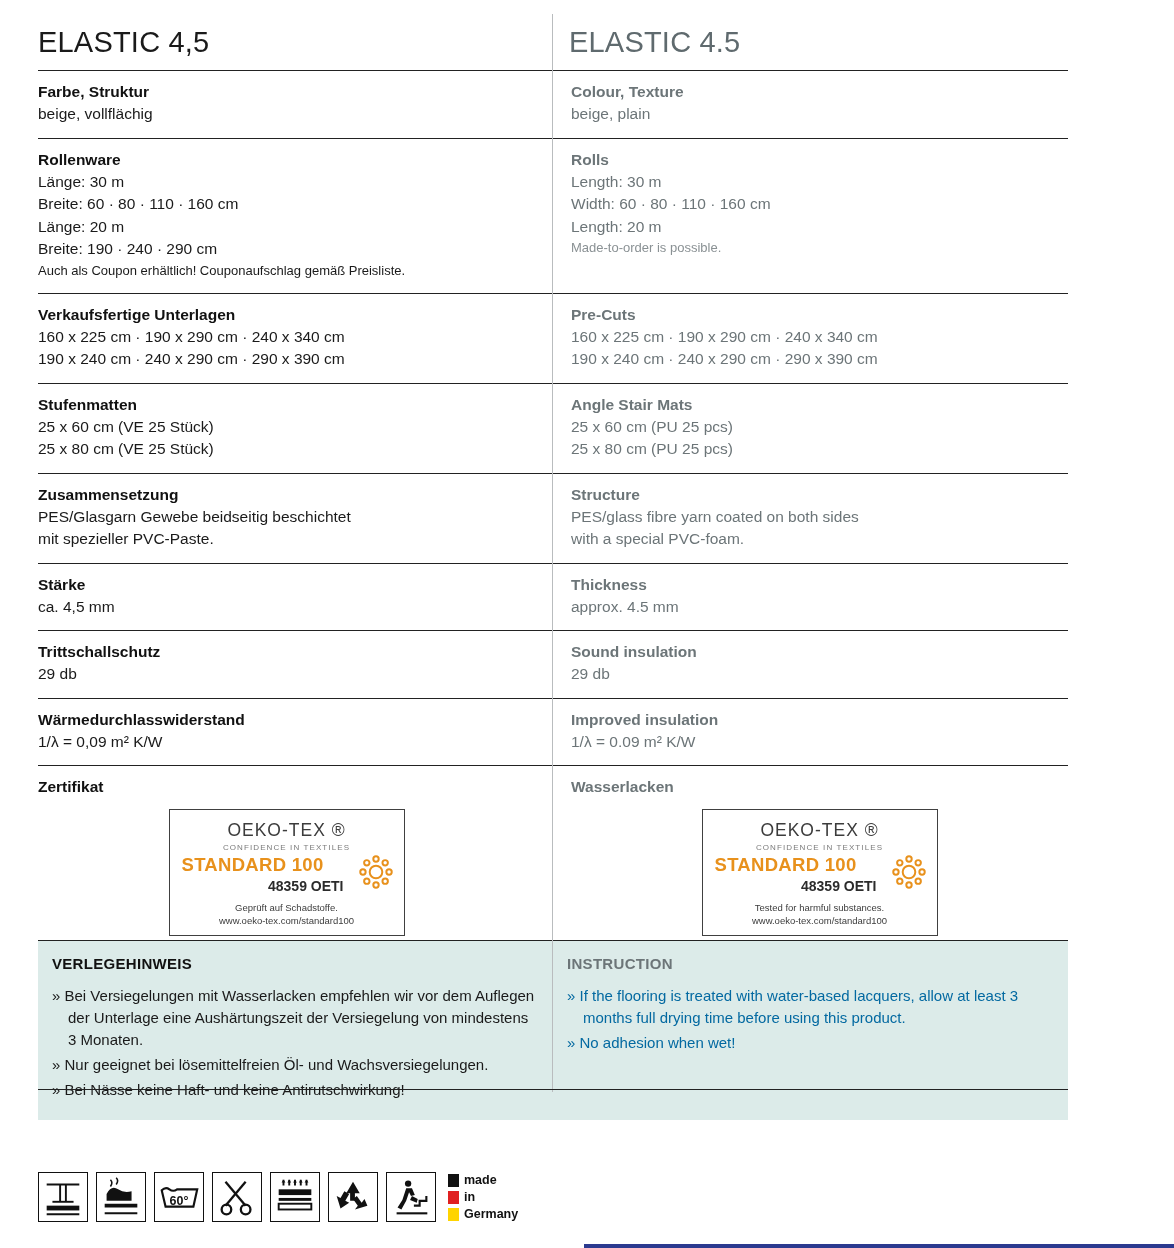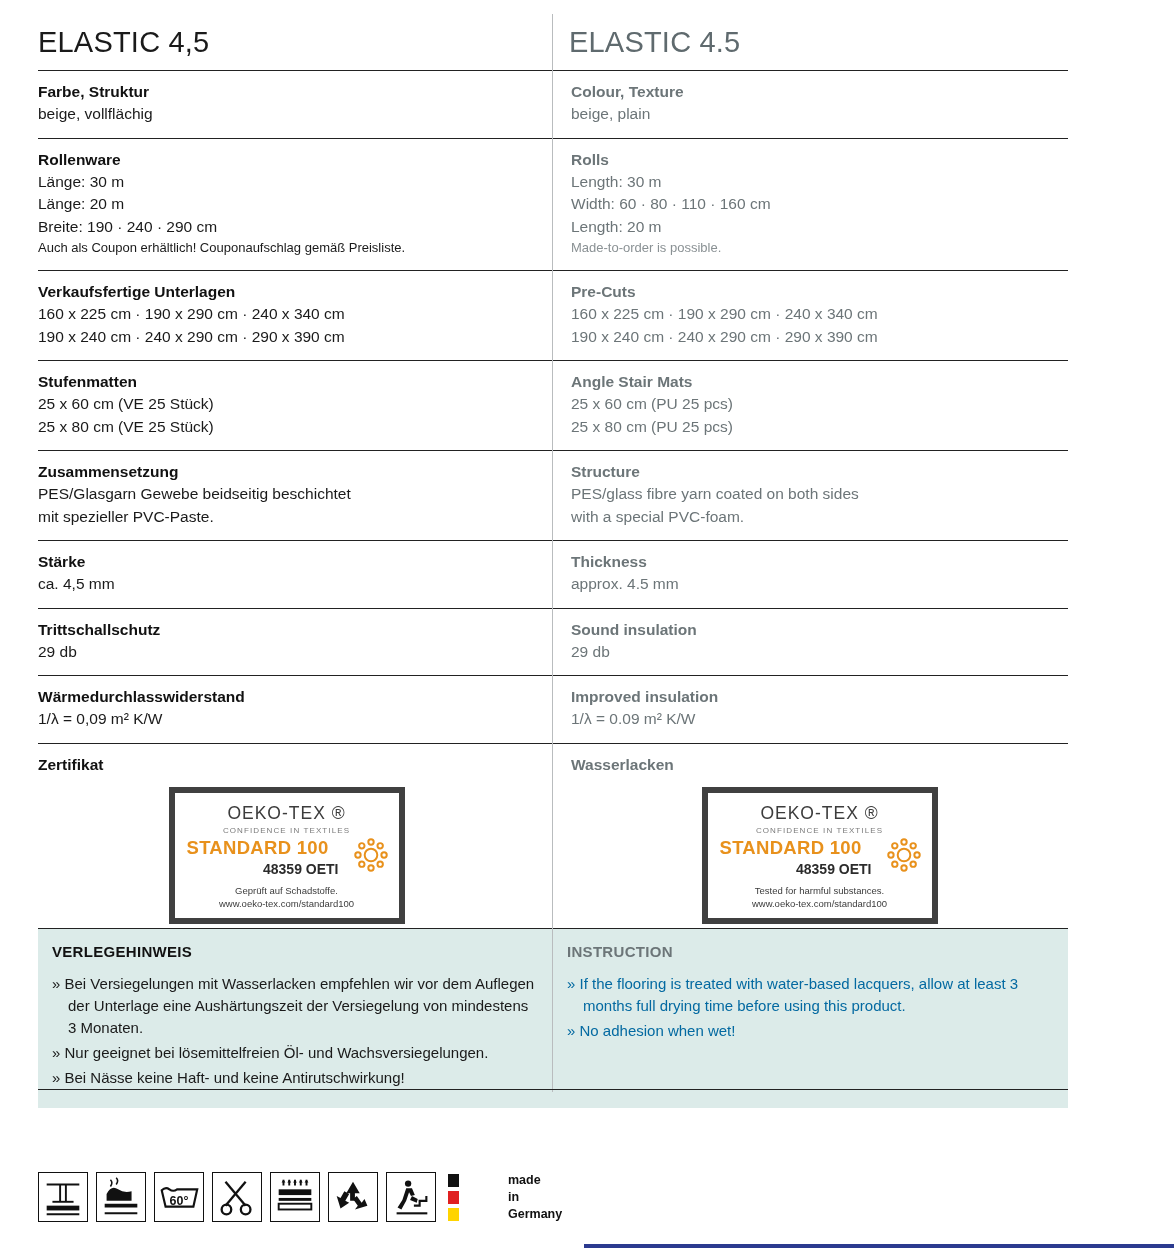--- a/index.html
+++ b/index.html
@@ -91,21 +91,21 @@
 
   
   .certrow .cell { padding-bottom: 4px; }
   .logo-wrap {
     margin-top: 12px;
     display: flex;
     justify-content: center;
   }
   .oeko {
     width: 236px;
-    border: 6px solid #404040;
+    border: 1px solid #404040;
     background: #fff;
     padding: 10px 8px 8px 8px;
     text-align: center;
     position: relative;
   }
   .oeko .l1 {
     font-size: 17.5px;
     letter-spacing: 1px;
     color: #3c3c3c;
     font-weight: 400;
@@ -203,21 +203,21 @@
     background: #fff;
     position: relative;
   }
   .made {
     margin-left: 4px;
     font-size: 12.5px;
     font-weight: bold;
     line-height: 17px;
     color: #111;
   }
-  .made .mrow { display: flex; align-items: center; gap: 44px; }
+  .made .mrow { display: flex; align-items: center; }
   .swatch {
     width: 11px;
     height: 13px;
     margin-right: 5px;
     display: inline-block;
   }
   .sw-black { background: #111; }
   .sw-red { background: #e02020; }
   .sw-yellow { background: #ffd400; }
 
@@ -255,20 +255,21 @@
       <div class="cell right">
         <div class="lbl">Colour, Texture</div>
         <div class="val">beige, plain</div>
       </div>
     </div>
 
     <div class="row">
       <div class="cell left">
         <div class="lbl">Rollenware</div>
         <div class="val">Länge: 30 m</div>
+        <div class="val">Breite: 60 · 80 · 110 · 160 cm</div>
         <div class="val">Länge: 20 m</div>
         <div class="val">Breite: 190 · 240 · 290 cm</div>
         <div class="val small">Auch als Coupon erhältlich! Couponaufschlag gemäß Preisliste.</div>
       </div>
       <div class="cell right">
         <div class="lbl">Rolls</div>
         <div class="val">Length: 30 m</div>
         <div class="val">Width: 60 · 80 · 110 · 160 cm</div>
         <div class="val">Length: 20 m</div>
         <div class="val small">Made-to-order is possible.</div>

